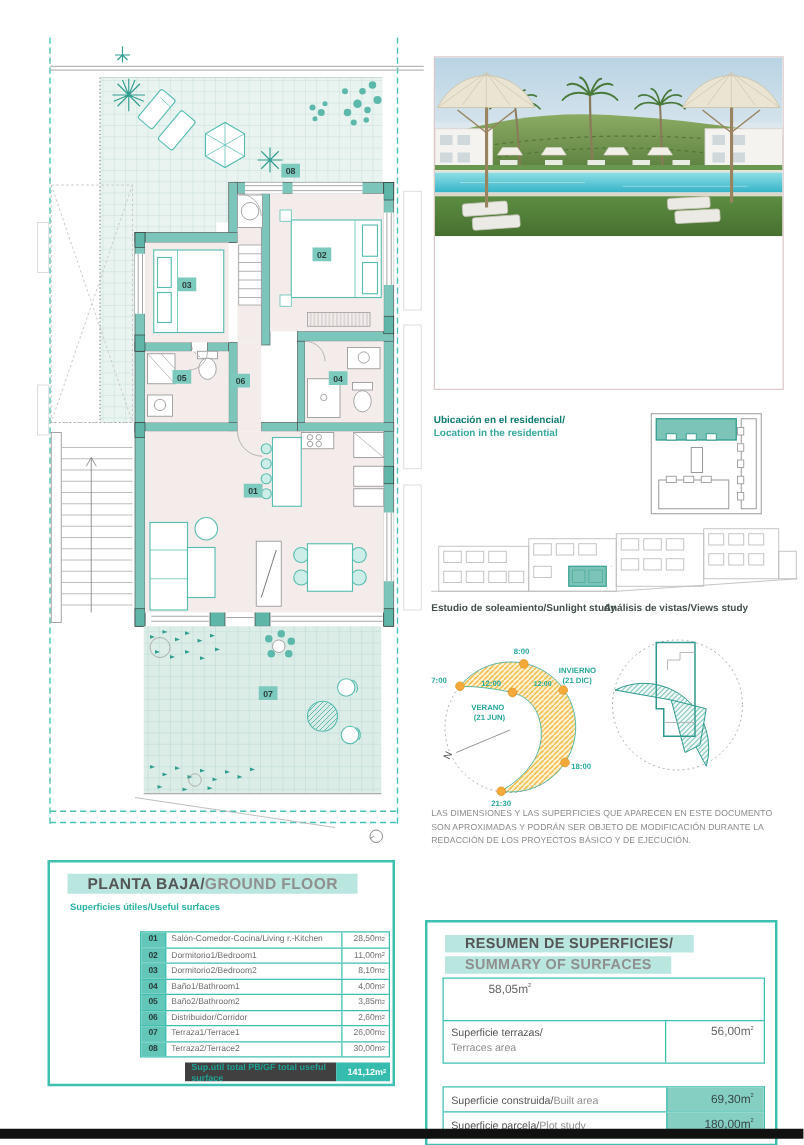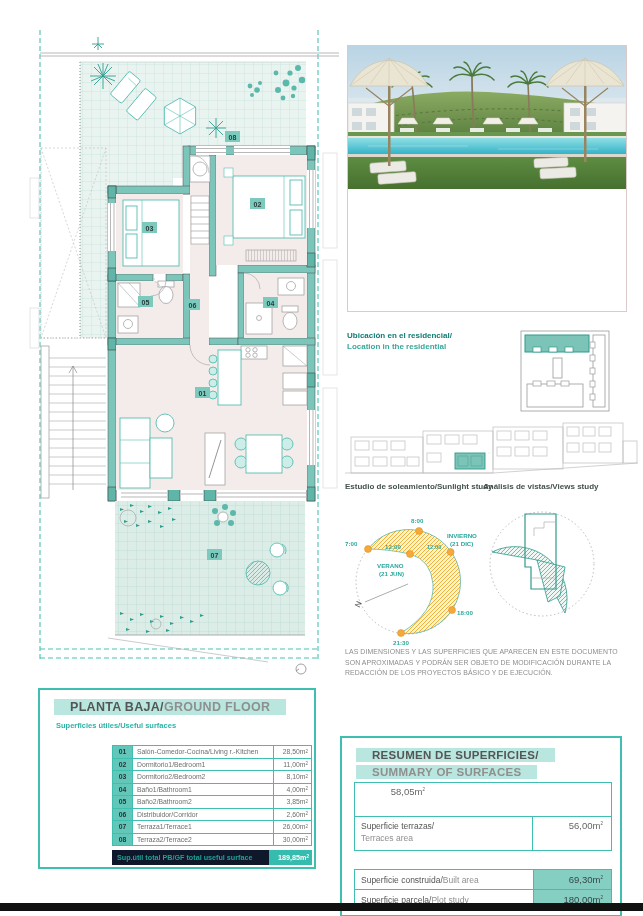--- a/index.html
+++ b/index.html
@@ -31,22 +31,22 @@
 
   .gf-table{position:absolute;left:72px;top:55px;width:200px;border:1px solid #3fbfb0;box-sizing:border-box;}
   .gf-row{display:flex;height:11.5px;border-bottom:1px solid #3fbfb0;}
   .gf-row:last-child{border-bottom:none;}
   .cell{box-sizing:border-box;font-size:6.8px;display:flex;align-items:center;}
   .cell.num{width:20px;background:#62c6b8;color:#273737;font-weight:bold;justify-content:center;border-right:1px solid #3fbfb0;}
   .cell.name{flex:1;padding-left:4px;color:#6e6e6e;border-right:1px solid #3fbfb0;}
   .cell.area{width:37px;justify-content:flex-end;padding-right:3px;color:#6e6e6e;}
   sup{font-size:4.5px;line-height:1;}
   .gf-total{position:absolute;left:72px;top:160px;width:200px;height:15px;display:flex;box-sizing:border-box;}
-  .gf-total-label{flex:1;background:#0f172a;color:#1fa193;font-weight:bold;font-size:7.2px;
-                  display:flex;align-items:center;padding-left:5px;}
+  .gf-total-label{flex:1;background:#404040;color:#1fa193;font-weight:bold;font-size:7.2px;
+                  display:flex;align-items:center;padding-left:5px;margin-left:36px;}
   .gf-total-val{width:40px;background:#36bcae;color:#fff;font-weight:bold;font-size:7.2px;
                 display:flex;align-items:center;justify-content:flex-end;padding-right:3px;}
 
   .sum-title{position:absolute;left:14px;top:9px;font-size:11.5px;font-weight:bold;letter-spacing:.3px;line-height:1.45;}
   .sum-table{position:absolute;left:12px;top:44px;width:258px;border:1px solid #3fbfb0;box-sizing:border-box;}
   .sum-row{display:flex;border-bottom:1px solid #3fbfb0;height:33px;}
   .sum-row:last-child{border-bottom:none;}
   .sum-label{flex:1;padding:3px 6px;border-right:1px solid #3fbfb0;font-size:8.5px;line-height:1.45;}
   .sum-es{color:#555;}
   .sum-en{color:#8f8f8f;}
@@ -637,21 +637,21 @@
             <span>30,00</span>
             <span>m</span>
             <sup>2</sup>
           </div>
       </div>
     </div>
 
     <div class="gf-total">
       <div class="gf-total-label">Sup.útil total PB/GF total useful surface</div>
       <div class="gf-total-val">
-          <span>189,85</span>
+          <span>141,12</span>
           <span>m</span>
           <sup>2</sup>
         </div>
     </div>
   </div>
 
   <div class="box box-right">
     <div class="sum-title">
       <div><span class="hl t-dark">RESUMEN DE SUPERFICIES/</span></div>
       <div><span class="hl t-gray">SUMMARY OF SURFACES</span></div>

